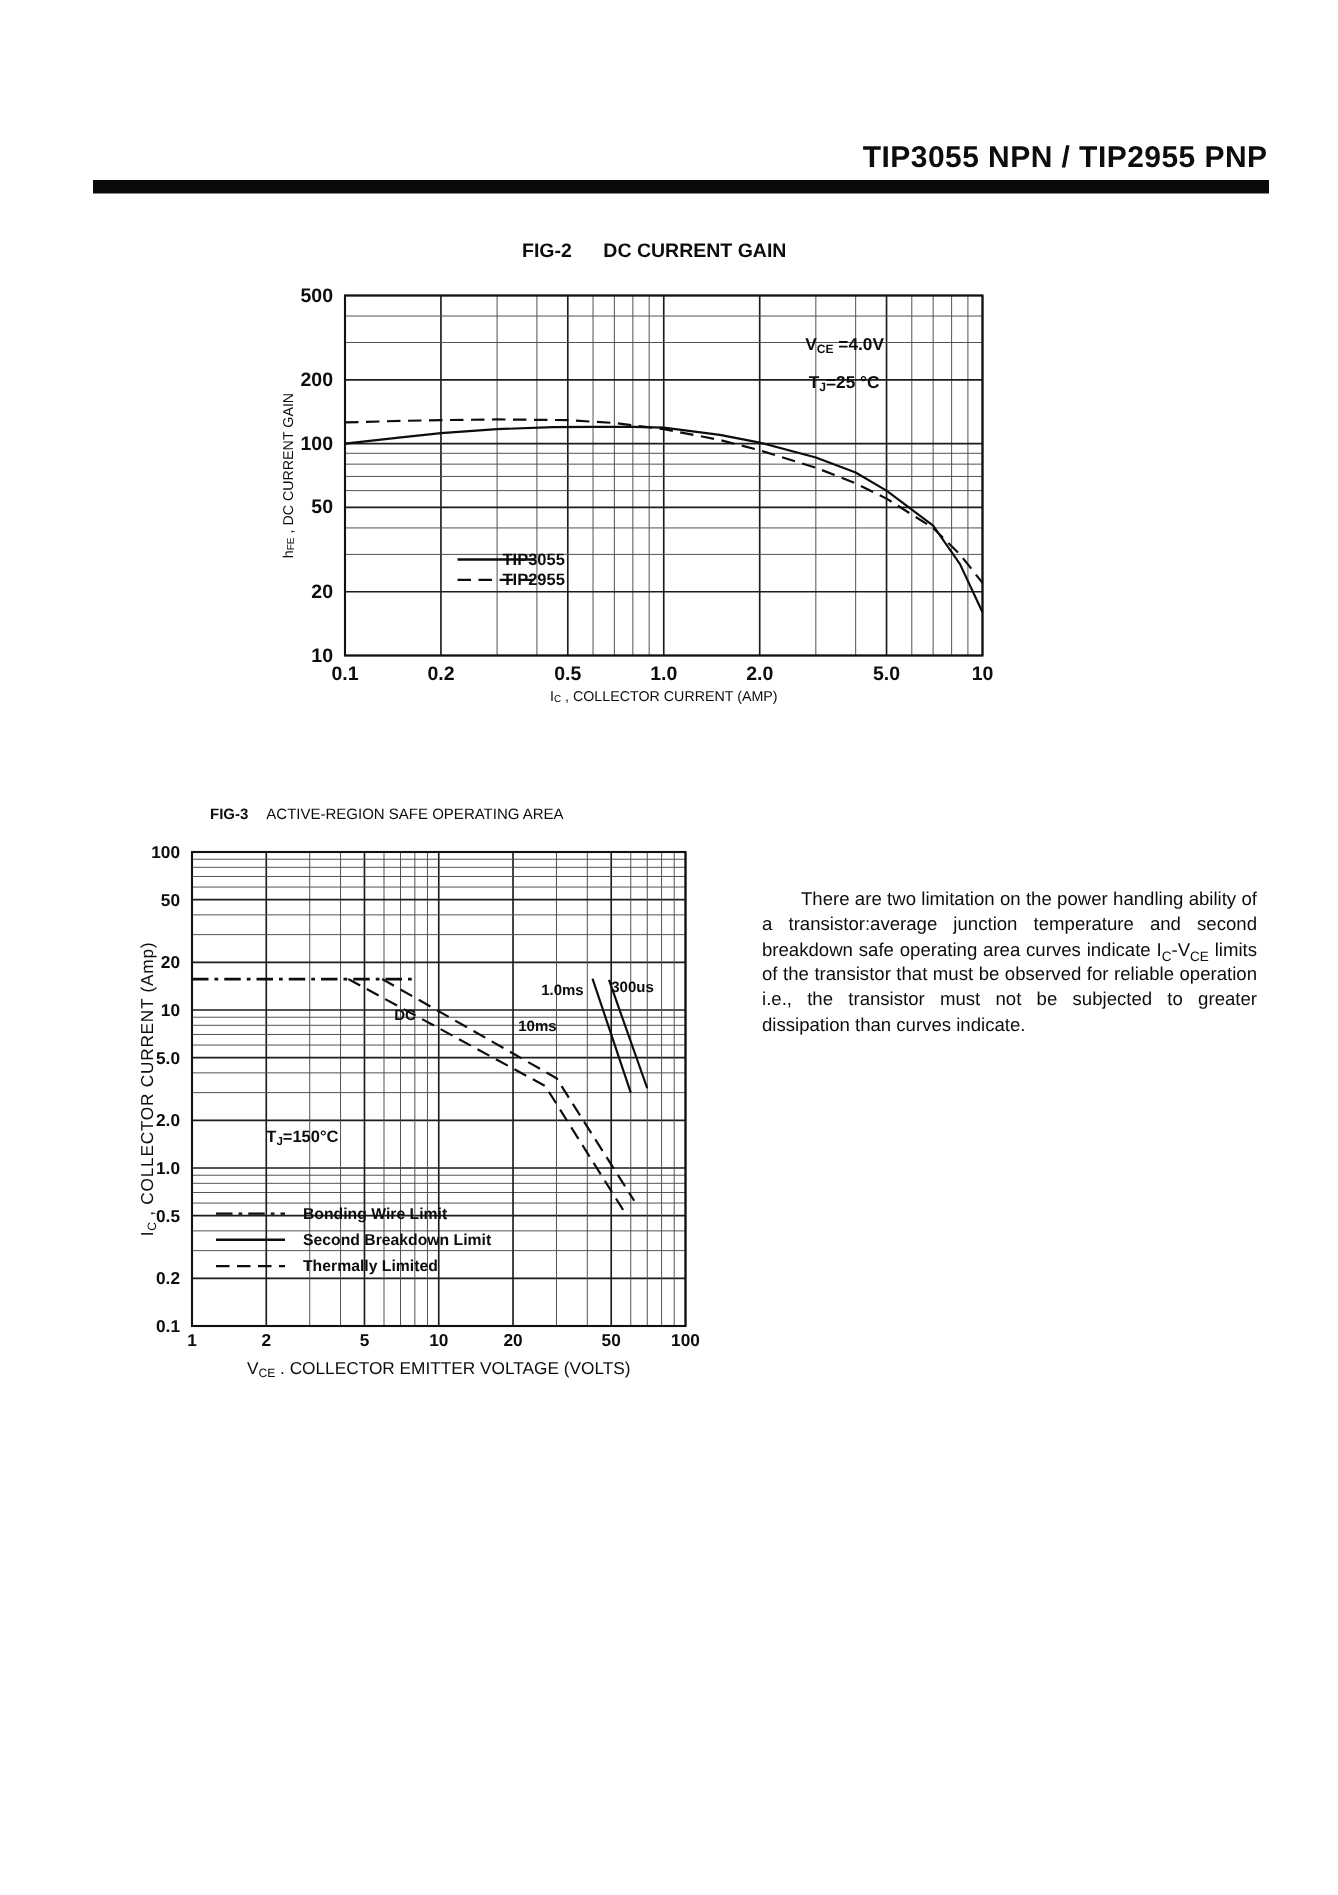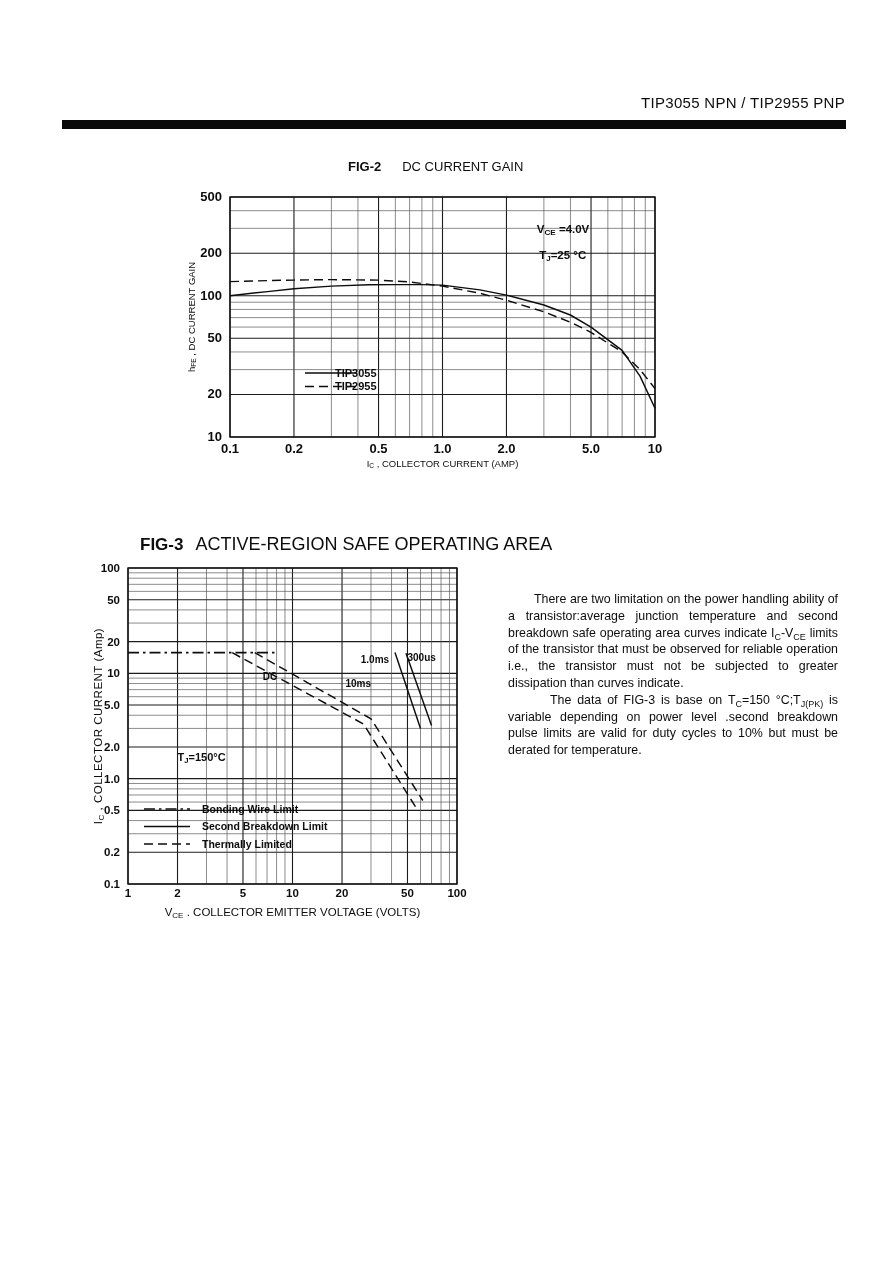--- a/index.html
+++ b/index.html
@@ -1,27 +1,27 @@
 <!DOCTYPE html>
 <html><head>
 <meta charset="utf-8">
 <style>
   html,body{margin:0;padding:0;background:#e8e8e8;}
   #page{position:relative;width:892px;height:1263px;background:#ffffff;
         font-family:"Liberation Sans", sans-serif;color:#0d0d0d;overflow:hidden;}
   #header-title{position:absolute;left:0;top:94px;width:845px;text-align:right;
-        font-size:15px;font-weight:normal;letter-spacing:.3px;}
+        font-size:20px;font-weight:bold;letter-spacing:.3px;}
   #divider-bar{position:absolute;left:62px;top:120px;width:784px;height:9px;background:#0a0a0a;}
   .fig-title{position:absolute;font-size:13px;white-space:nowrap;}
   #fig2-title{left:348px;top:159px;}
   #fig2-title .fig-label{font-weight:bold;margin-right:21px;}
-  #fig2-title .fig-name{font-weight:normal;}
+  #fig2-title .fig-name{font-weight:bold;}
   #fig3-title{left:140px;top:534px;}
-  #fig3-title .fig-label{font-weight:bold;font-size:17px;margin-right:12px;margin-top:29px;}
-  #fig3-title .fig-name{font-size:18px;}
+  #fig3-title .fig-label{font-weight:bold;font-size:10px;margin-right:12px;margin-top:29px;}
+  #fig3-title .fig-name{font-size:10px;}
   .chart-wrap{position:absolute;}
   #fig2-chart{left:150px;top:183px;}
   #fig3-chart{left:58px;top:553px;}
   #soa-text{position:absolute;left:508px;top:591px;width:330px;font-size:12.4px;
         line-height:16.8px;text-align:justify;}
   #soa-text p{margin:0;}
   #soa-text p.p1{text-indent:26px;}
   #soa-text p.p2{text-indent:42px;}
   sub{font-size:9px;line-height:0;}
   svg text{fill:#0d0d0d;}
@@ -184,15 +184,14 @@
         <text x="62" y="261.3751595432727" text-anchor="end" font-size="11.5" font-weight="700">0.5</text>
         <text x="62" y="303.29150712339396" text-anchor="end" font-size="11.5" font-weight="700">0.2</text>
         <text x="62" y="335" text-anchor="end" font-size="11.5" font-weight="700">0.1</text>
         <text x="234.5" y="363" text-anchor="middle" font-size="11.5"><tspan>V</tspan><tspan font-size="70%" baseline-shift="-20%">CE</tspan><tspan> . COLLECTOR EMITTER VOLTAGE (VOLTS)</tspan></text>
         <text x="44" y="173" text-anchor="middle" font-size="11.5" transform="rotate(-90 44 173)" letter-spacing="0.5"><tspan>I</tspan><tspan font-size="70%" baseline-shift="-20%">C</tspan><tspan> , COLLECTOR CURRENT (Amp)</tspan></text>
       </svg>
   </div>
 
   <div id="soa-text">
     <p class="p1">There are two limitation on the power handling  ability of a transistor:average junction temperature and second breakdown safe operating area curves indicate    I<sub>C</sub>-V<sub>CE</sub> limits of the transistor that must be observed  for reliable operation i.e., the transistor  must  not  be subjected to greater dissipation than curves  indicate.</p>
-    <p class="p2">The data of FIG-3  is base on T<sub>C</sub>=150 °C;T<sub>J(PK)</sub> is variable  depending  on  power level .second breakdown pulse limits are valid for duty cycles  to 10% but must be derated for temperature.</p>
   </div>
 </div>
 
 </body></html>

